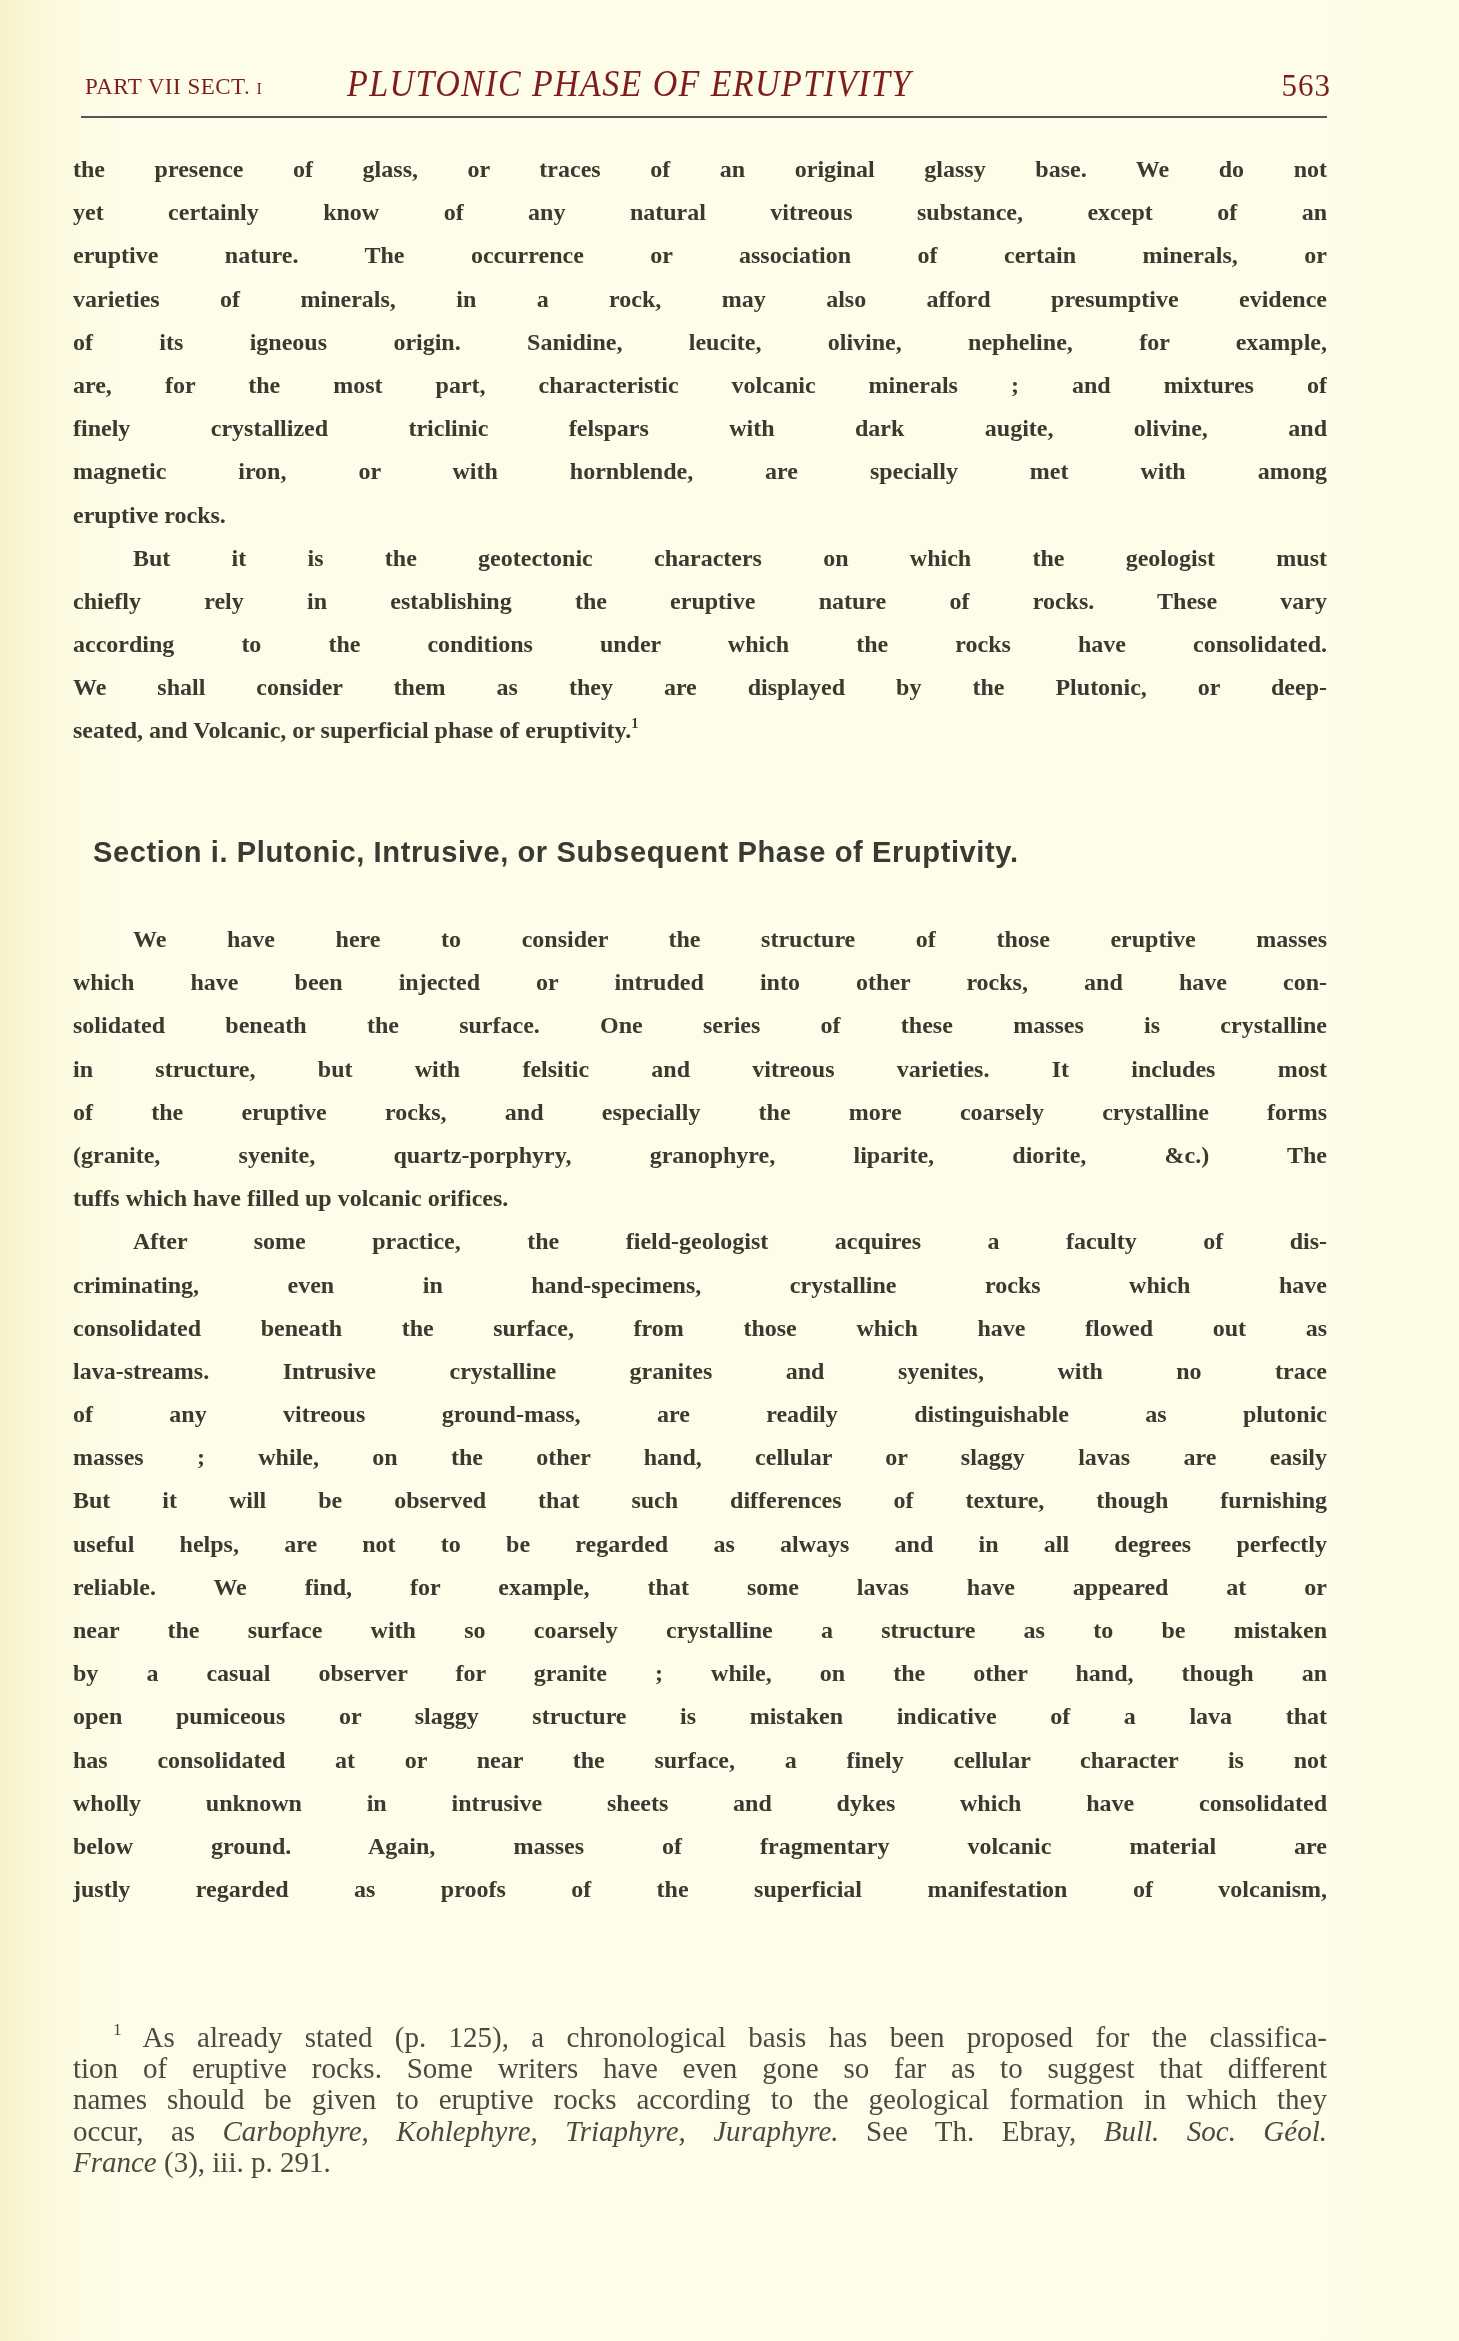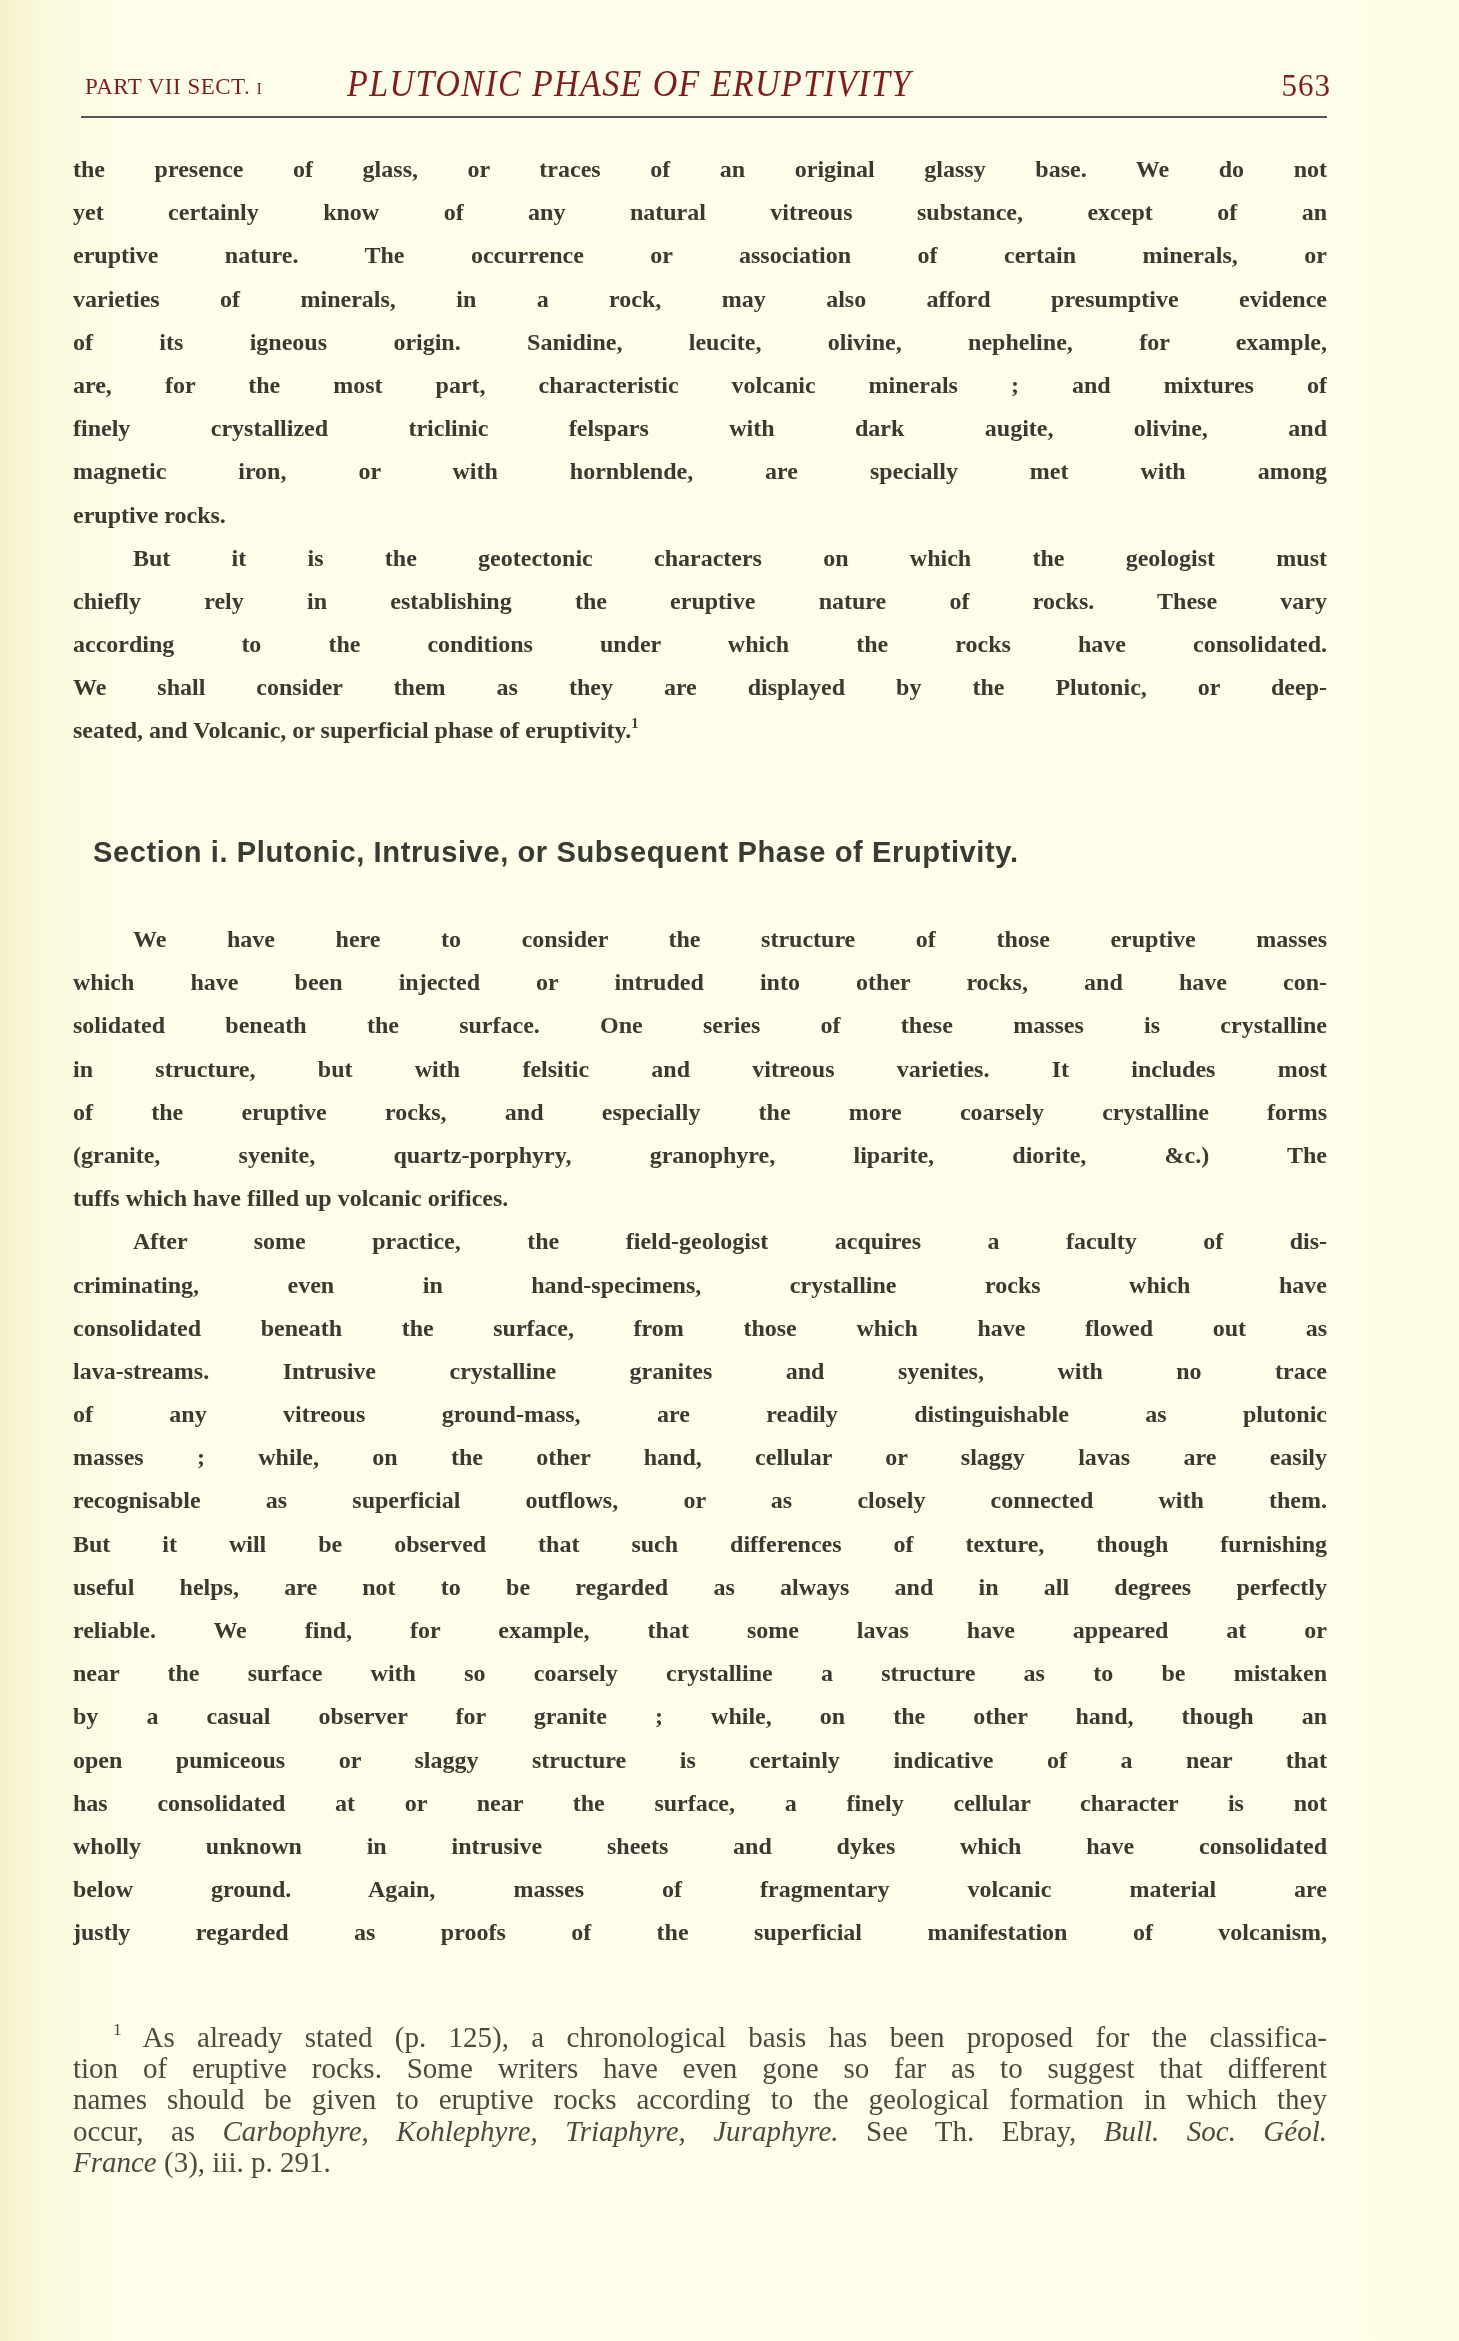--- a/index.html
+++ b/index.html
@@ -176,27 +176,26 @@
       <span class="line">(granite, syenite, quartz-porphyry, granophyre, liparite, diorite, &amp;c.) The</span>
       <span class="line last">tuffs which have filled up volcanic orifices.</span>
     </div>
     <div>
       <span class="line indent">After some practice, the field-geologist acquires a faculty of dis-</span>
       <span class="line">criminating, even in hand-specimens, crystalline rocks which have</span>
       <span class="line">consolidated beneath the surface, from those which have flowed out as</span>
       <span class="line">lava-streams. Intrusive crystalline granites and syenites, with no trace</span>
       <span class="line">of any vitreous ground-mass, are readily distinguishable as plutonic</span>
       <span class="line">masses ; while, on the other hand, cellular or slaggy lavas are easily</span>
-      <span class="line">recognisable as superficial outflows, or as closely connected with them.</span>
       <span class="line">But it will be observed that such differences of texture, though furnishing</span>
       <span class="line">useful helps, are not to be regarded as always and in all degrees perfectly</span>
       <span class="line">reliable. We find, for example, that some lavas have appeared at or</span>
       <span class="line">near the surface with so coarsely crystalline a structure as to be mistaken</span>
       <span class="line">by a casual observer for granite ; while, on the other hand, though an</span>
-      <span class="line">open pumiceous or slaggy structure is certainly indicative of a near that</span>
+      <span class="line">open pumiceous or slaggy structure is mistaken indicative of a lava that</span>
       <span class="line">has consolidated at or near the surface, a finely cellular character is not</span>
       <span class="line">wholly unknown in intrusive sheets and dykes which have consolidated</span>
       <span class="line">below ground. Again, masses of fragmentary volcanic material are</span>
       <span class="line">justly regarded as proofs of the superficial manifestation of volcanism,</span>
     </div>
   </div>
 
   <div class="footnote">
     <span class="fline indent"><sup>1</sup> <span>As already stated (p. 125), a chronological basis has been proposed for the classifica-</span></span>
     <span class="fline">tion of eruptive rocks. Some writers have even gone so far as to suggest that different</span>

